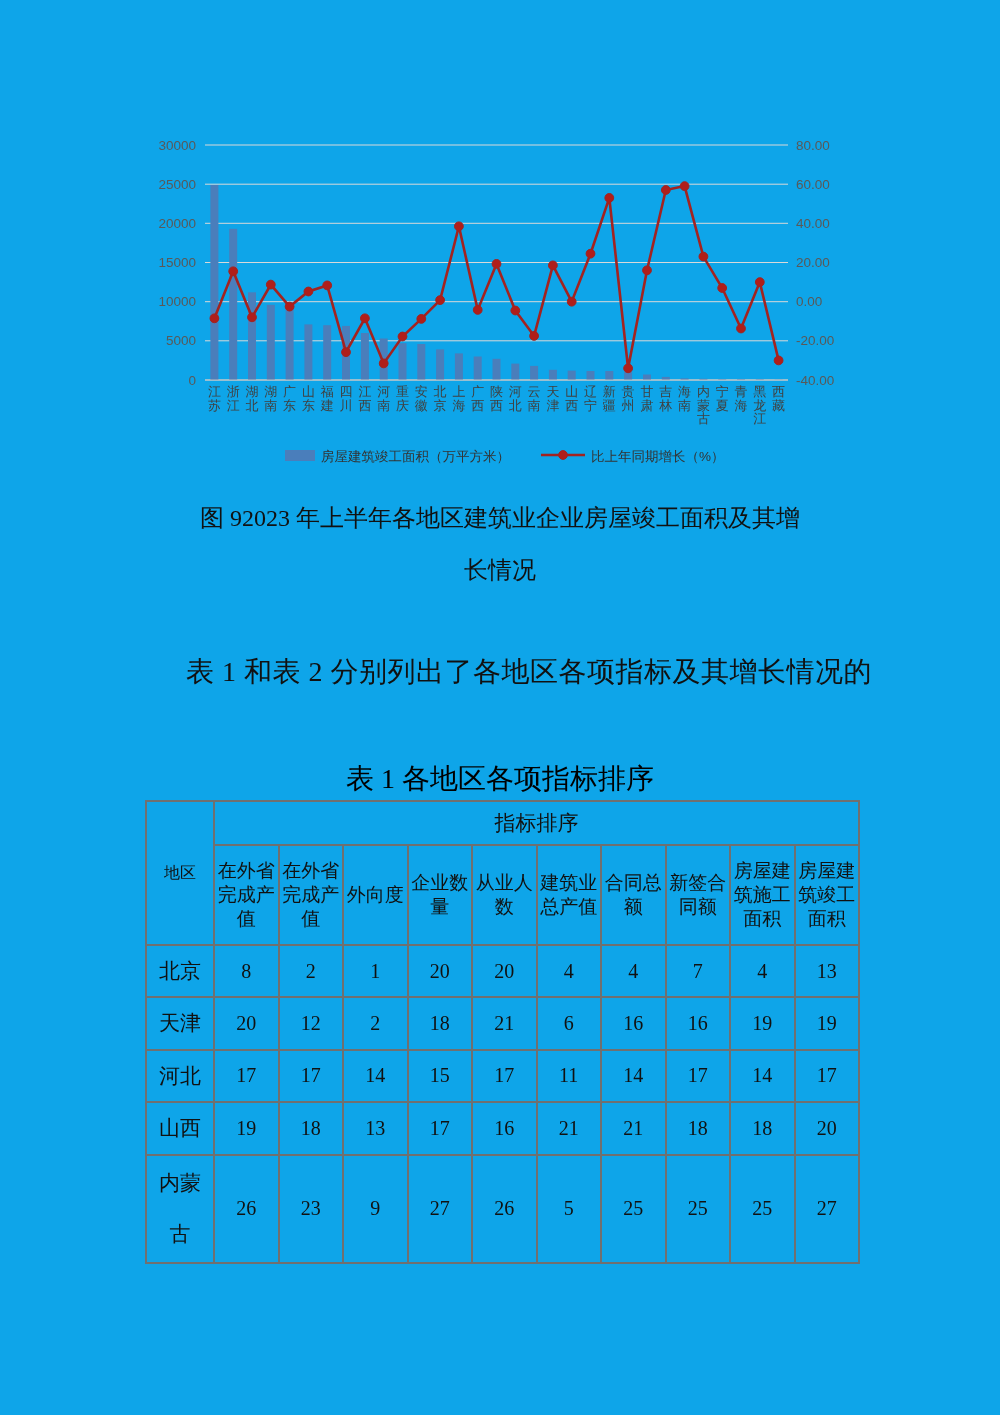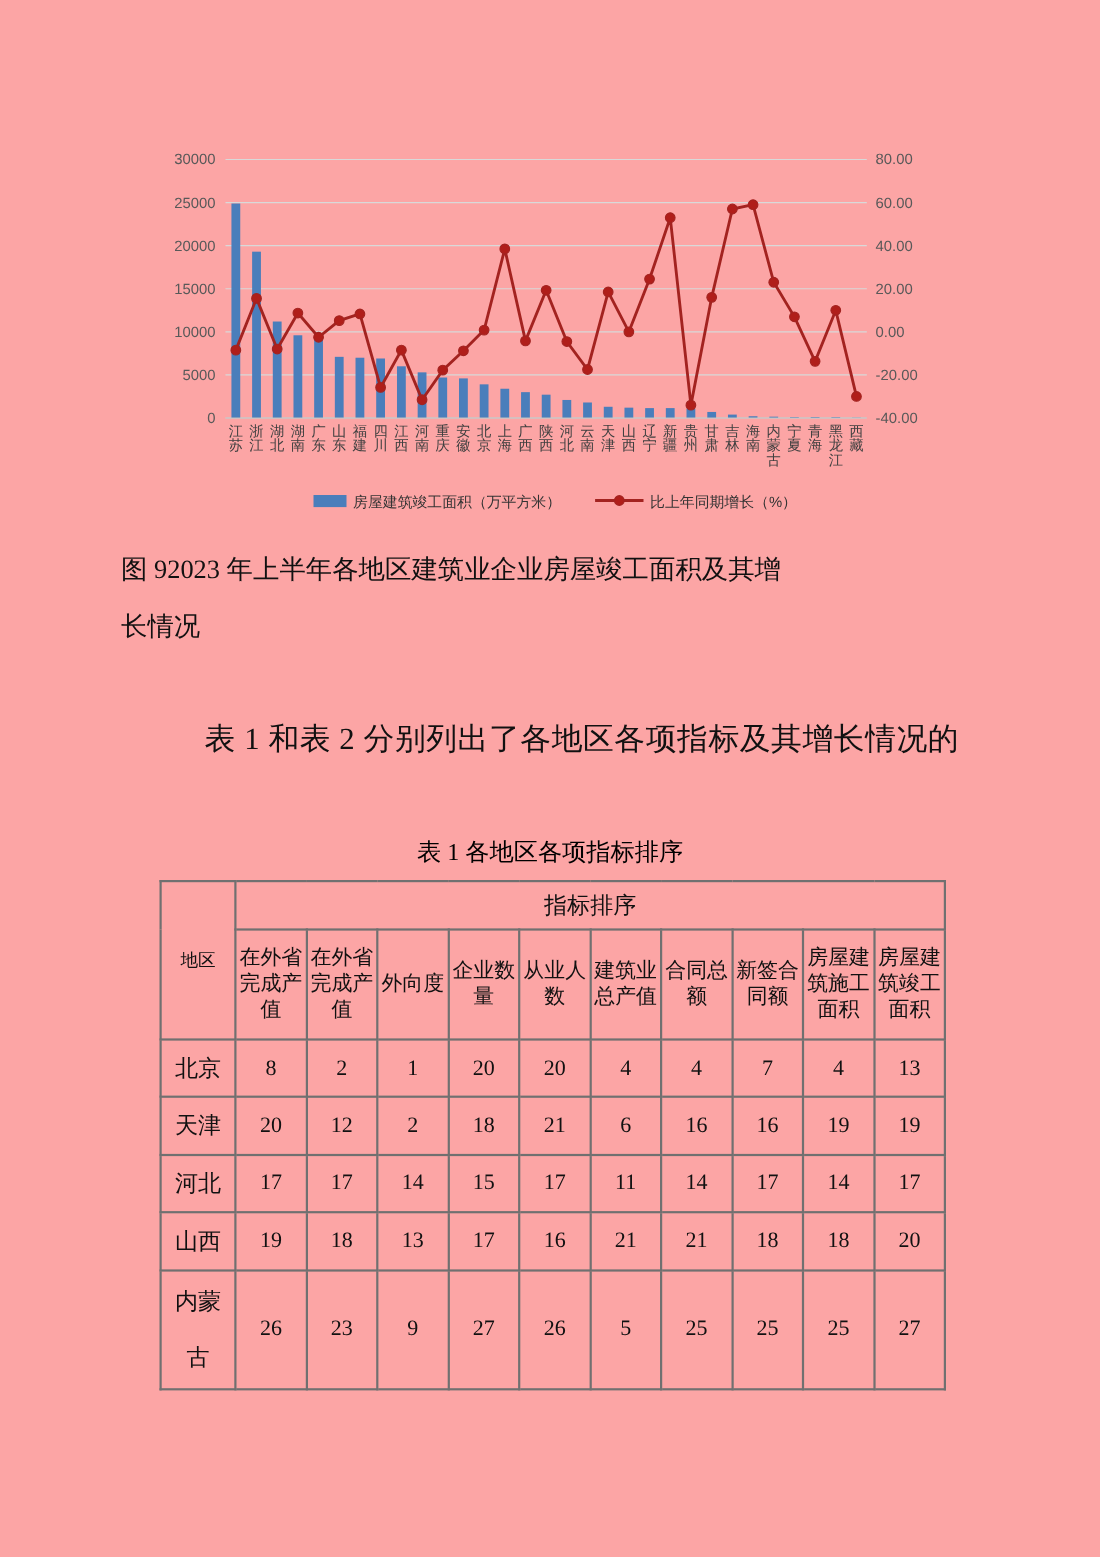--- a/index.html
+++ b/index.html
@@ -1,40 +1,40 @@
 <!DOCTYPE html>
 <html><head>
 <meta charset="utf-8">
 <style>
   html,body { margin:0; padding:0; background:#fff; }
   .page {
-    position:relative; width:1000px; height:1415px; background:#fca5a5;
+    position:relative; width:1000px; height:1415px; background:#0ea5e9;
     font-family:"Liberation Serif","DejaVu Serif",serif; color:#000;
     overflow:hidden;
   }
   .chart-wrap { position:absolute; left:133px; top:128px; width:715px; height:350px; }
   .chart-wrap svg { display:block; }
 
   .fig-caption {
     position:absolute; left:110px; top:498px; width:780px;
-    font-size:24px; color:#111;
+    text-align:center; font-size:24px; color:#111;
   }
   .fig-caption .cap-line { height:52px; line-height:40px; }
 
   .sec-heading {
     position:absolute; left:185px; top:601px; width:700px;
     font-size:23px; font-weight:bold; color:#000; margin:0;
   }
   .body-line { position:absolute; font-size:28px; color:#111; letter-spacing:0.5px; }
   .body-line1 { left:186px; top:653px; width:700px; }
   .body-line2 { left:140px; top:708px; width:700px; }
 
   .table-title {
     position:absolute; left:120px; top:760px; width:760px;
-    text-align:center; font-size:22px; color:#000;
+    text-align:center; font-size:28px; color:#000;
   }
 
   table.rank {
     position:absolute; left:145px; top:800px; width:715px;
     border-collapse:collapse; table-layout:fixed;
     font-size:20px; color:#111; text-align:center;
   }
   table.rank th, table.rank td {
     border:2px solid #707070; padding:0 2px; font-weight:normal;
     vertical-align:middle; word-break:break-all;

